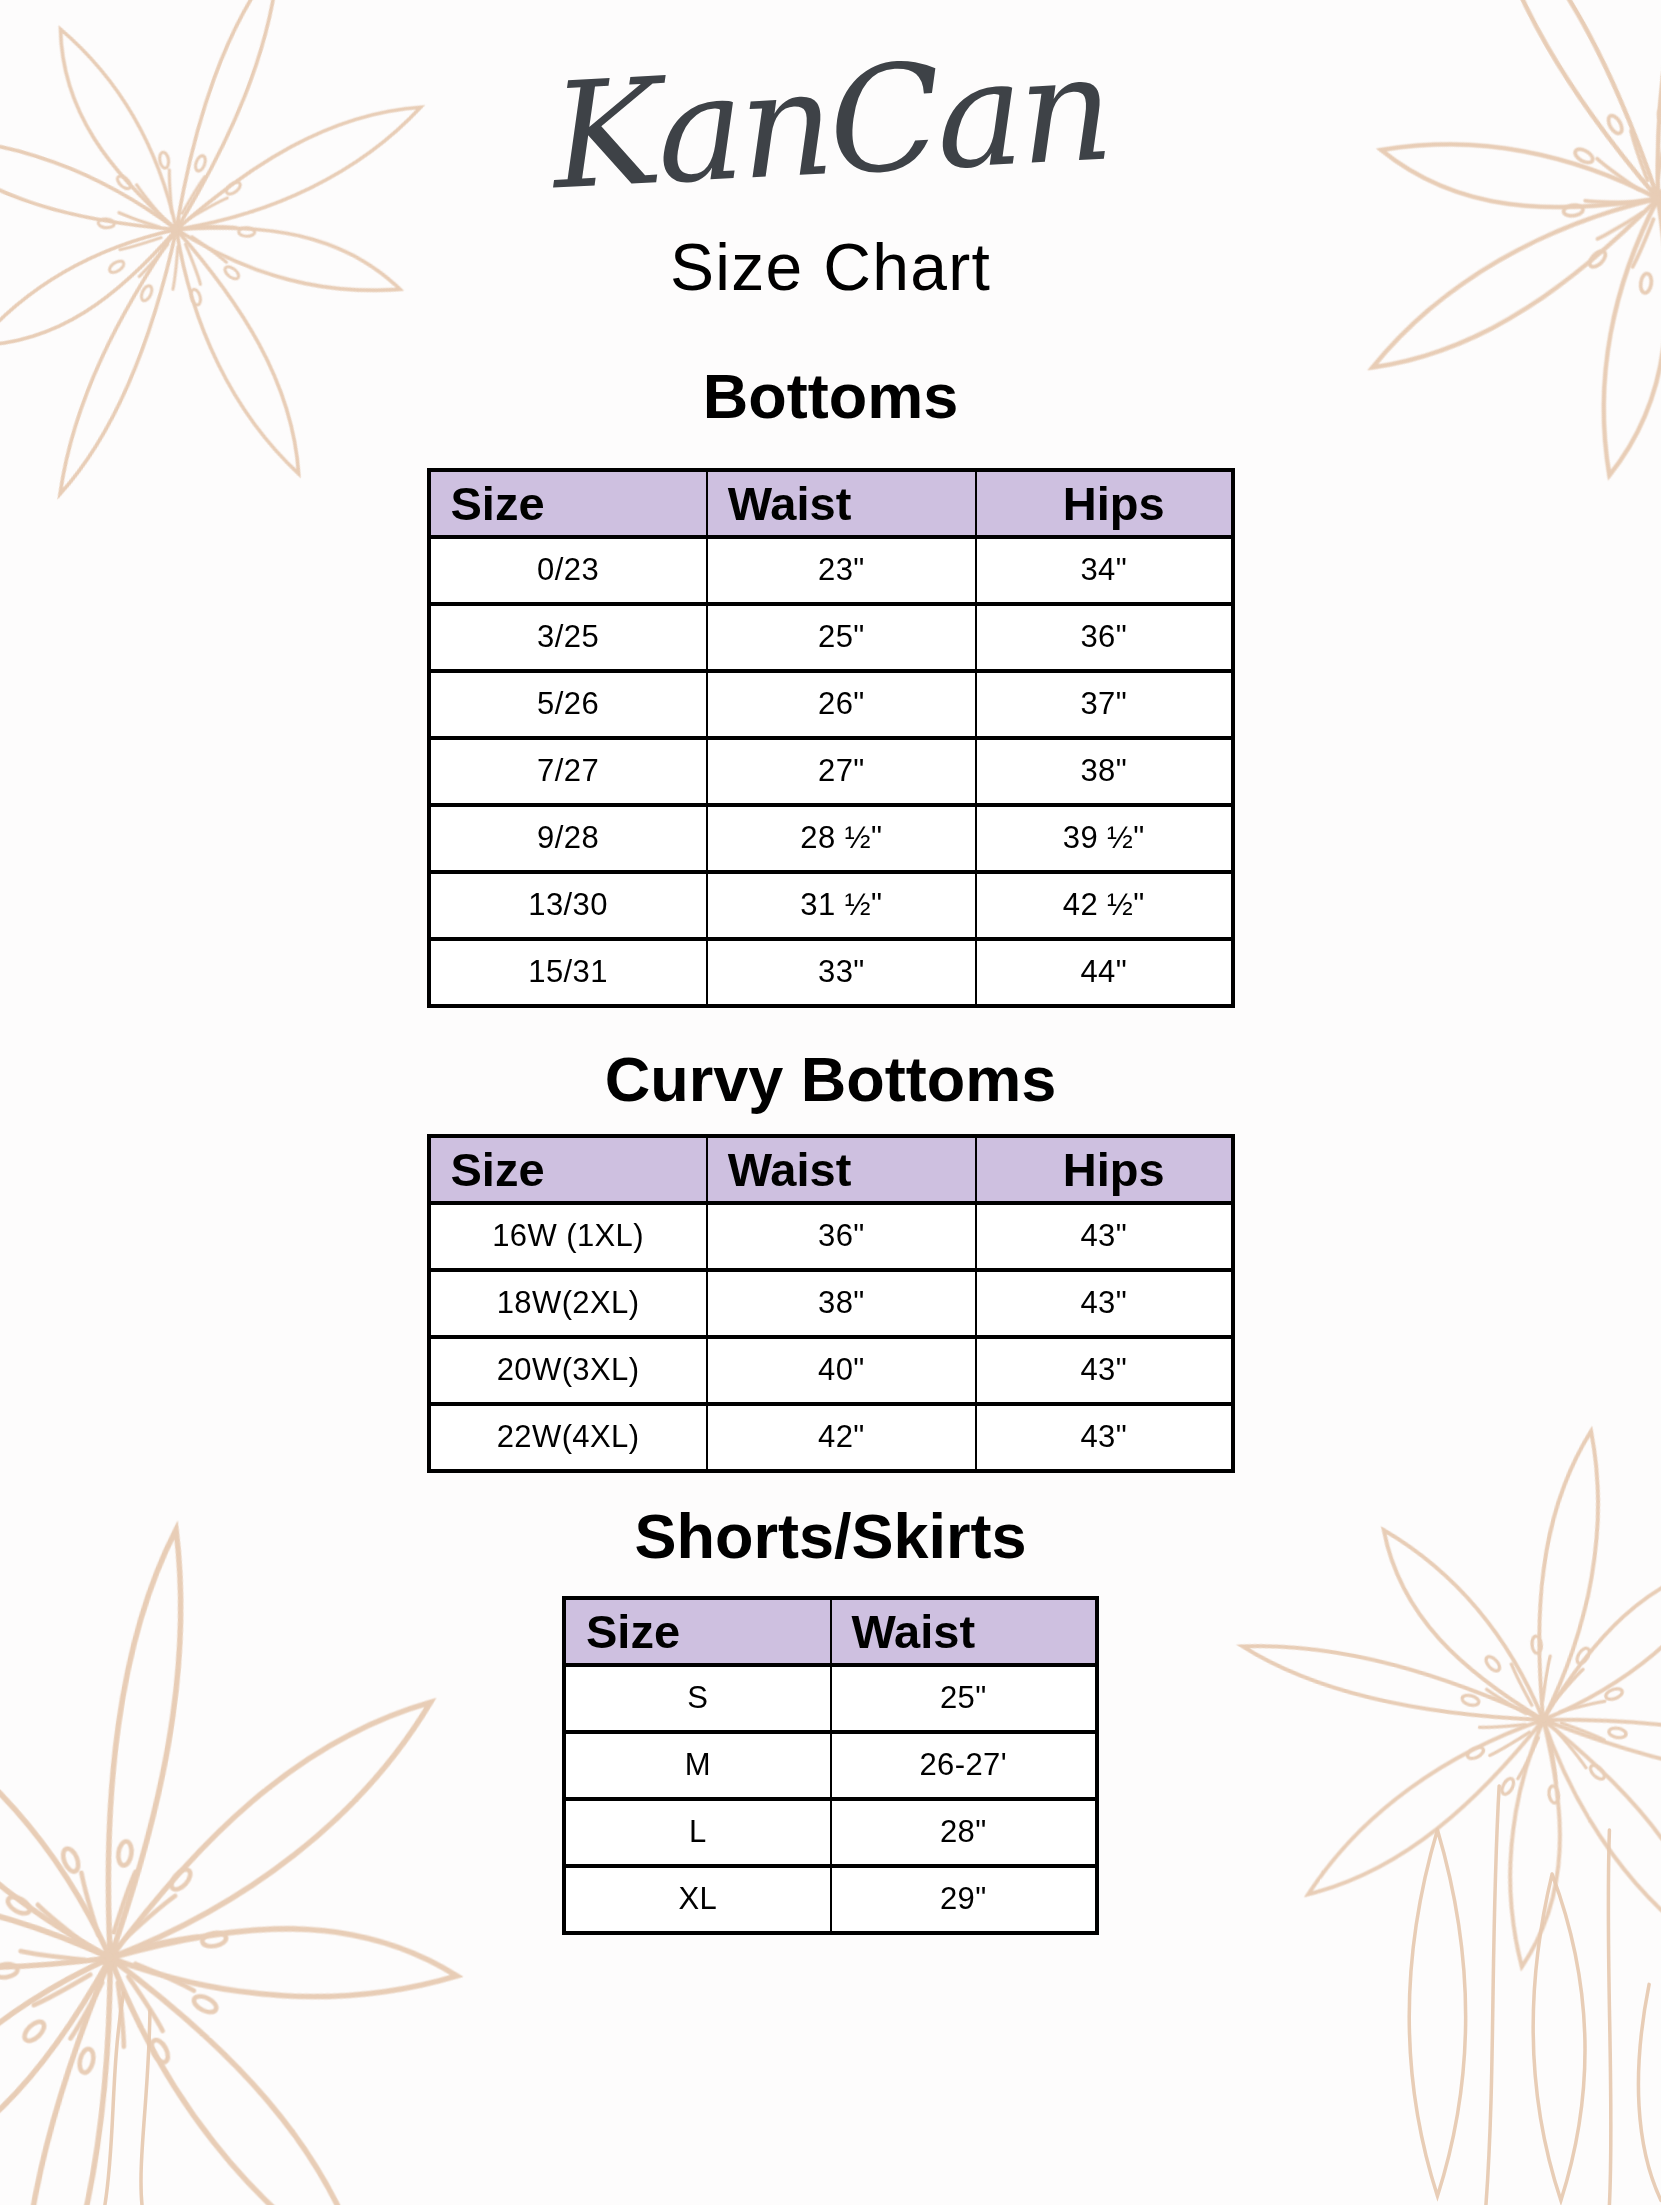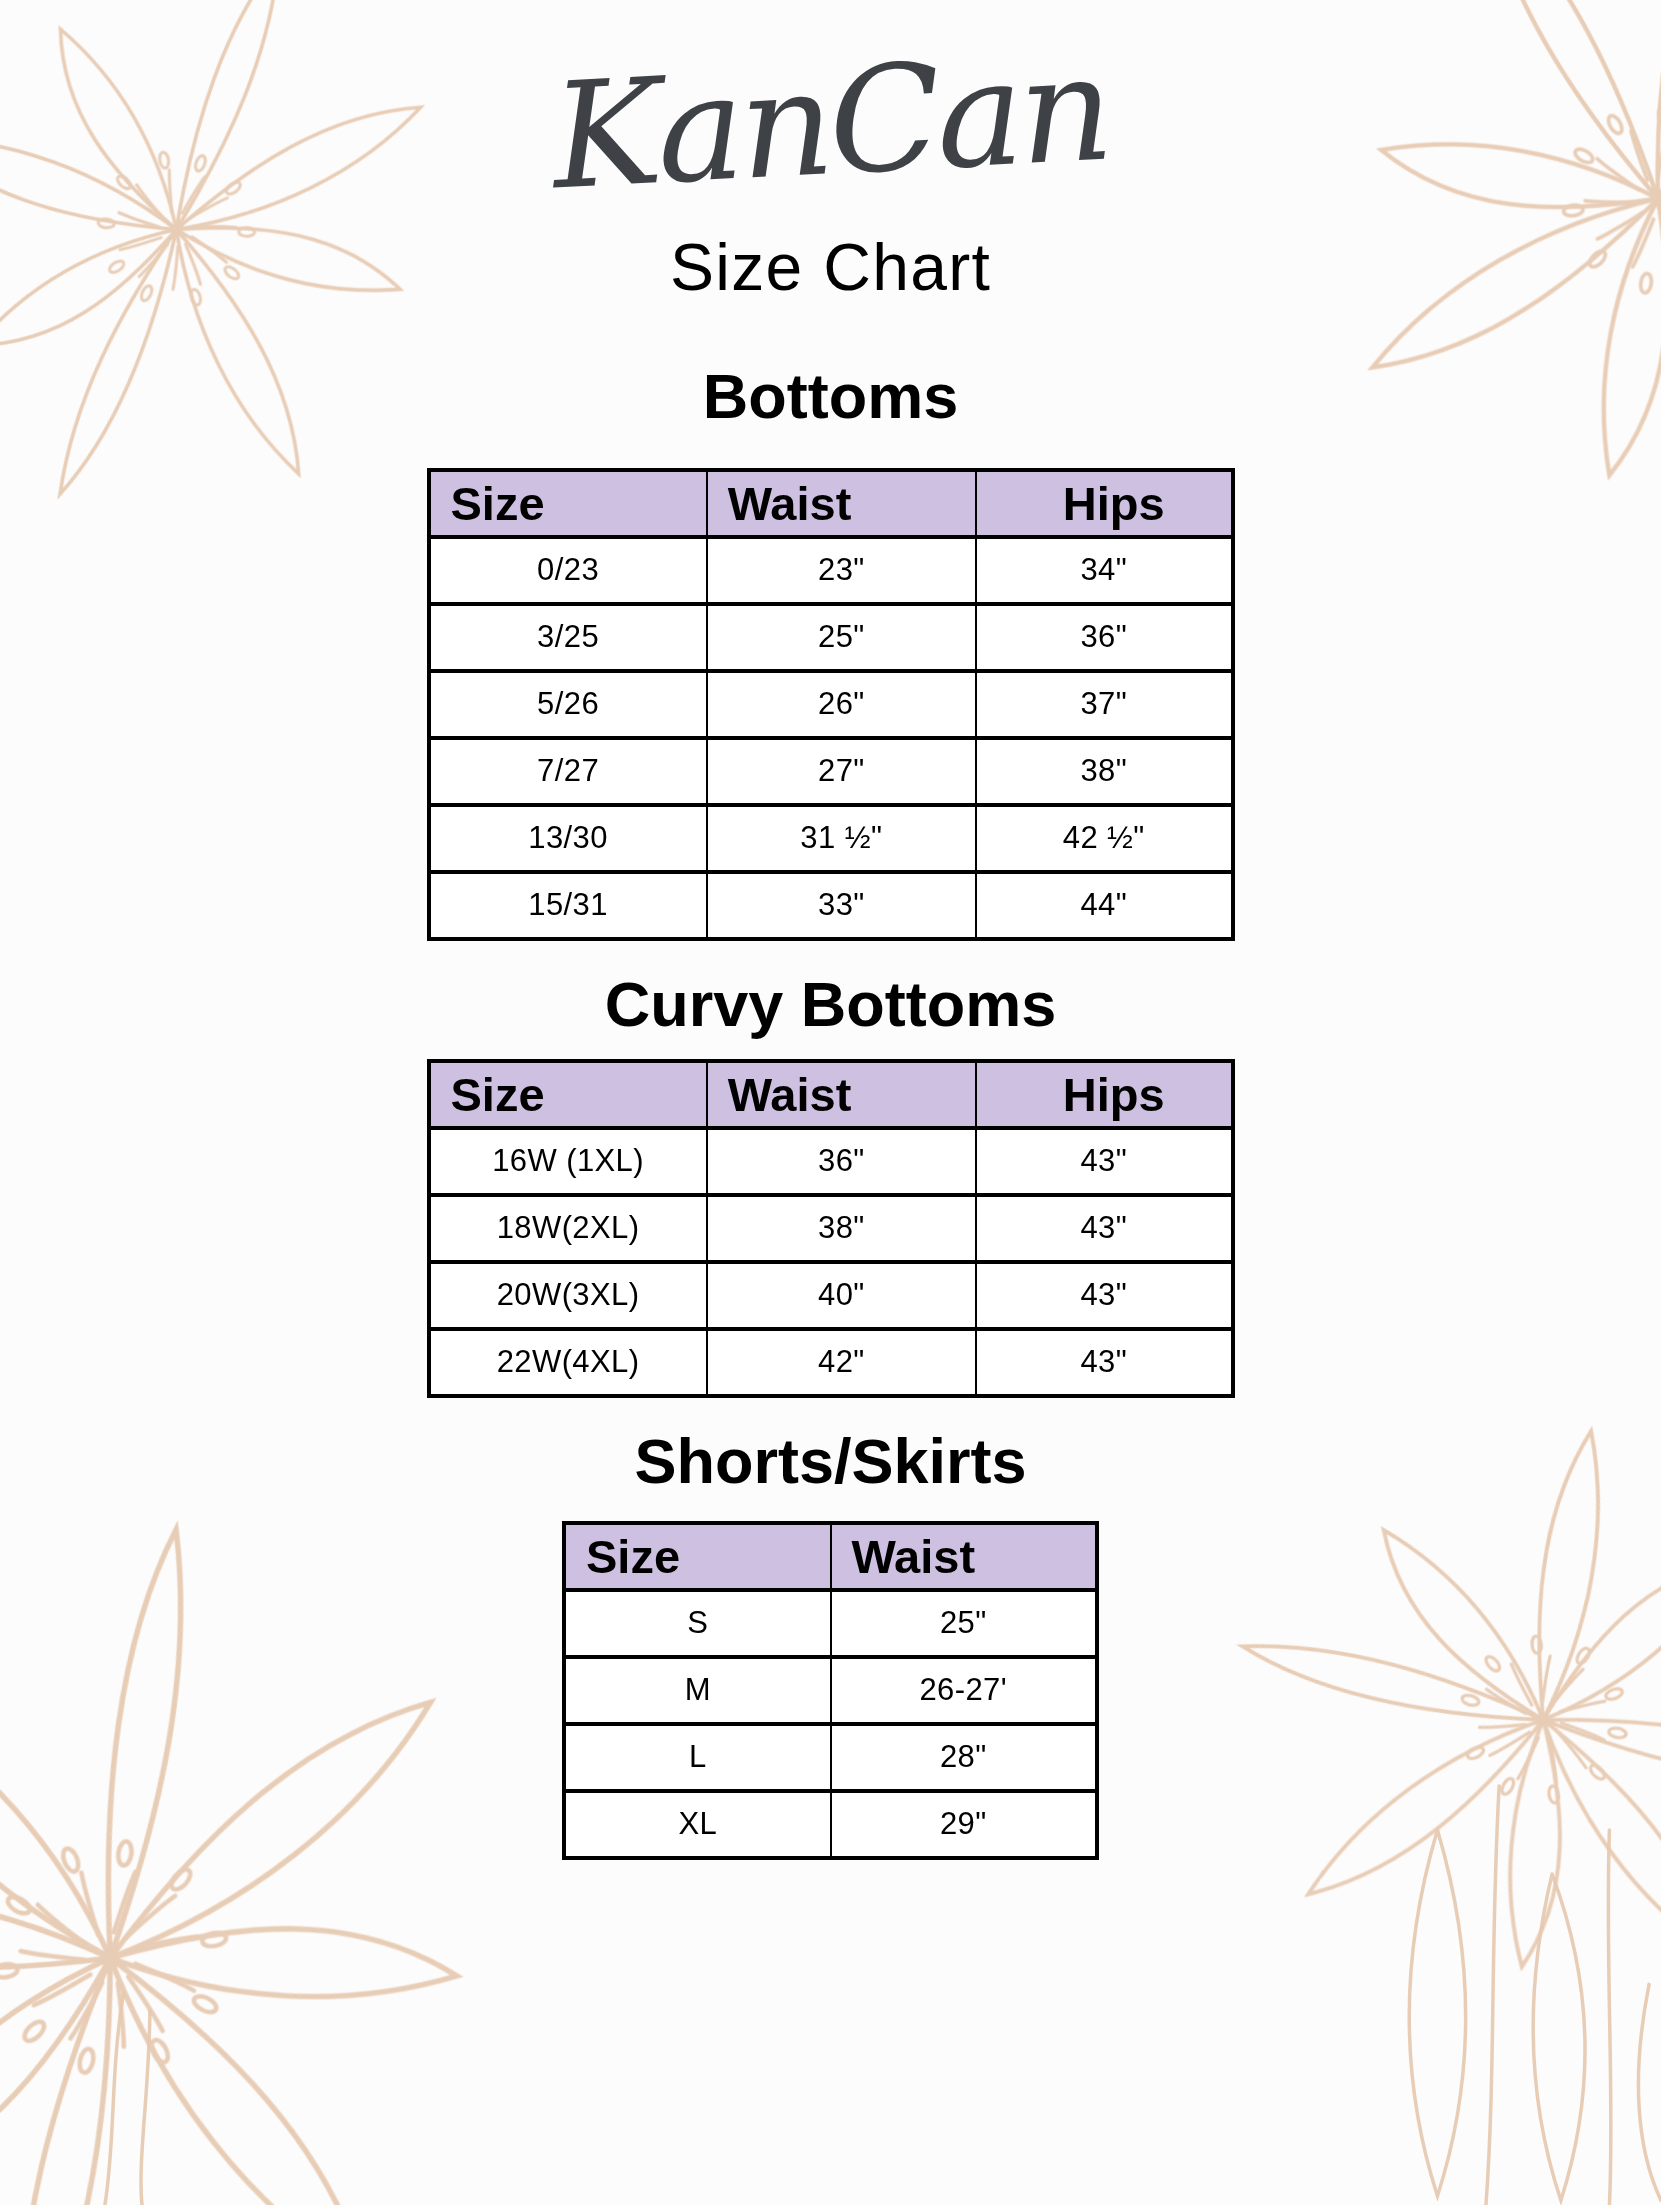--- a/index.html
+++ b/index.html
@@ -78,21 +78,21 @@
     font-weight:700;
   }
   td{
     text-align:center;
     font-size:31px;
     font-weight:400;
     letter-spacing:0.4px;
   }
   #sections section:nth-of-type(1) .section-heading{margin-top:65px;}
   #sections section:nth-of-type(1) table{margin-top:40px;}
-  #sections section:nth-of-type(2) .section-heading{margin-top:32px;}
+  #sections section:nth-of-type(2) .section-heading{margin-top:40px;}
   #sections section:nth-of-type(2) table{margin-top:23px;}
   #sections section:nth-of-type(3) .section-heading{margin-top:32px;}
   #sections section:nth-of-type(3) table{margin-top:28px;}
 </style>
 </head>
 <body>
 
 <div class="page">
 
   <svg class="floral-overlay" viewBox="0 0 3767 5000" xmlns="http://www.w3.org/2000/svg" aria-hidden="true">
@@ -180,20 +180,25 @@
                 <td>5/26</td>
                 <td>26"</td>
                 <td>37"</td>
               </tr>
               <tr>
                 <td>7/27</td>
                 <td>27"</td>
                 <td>38"</td>
               </tr>
               <tr>
+                <td>9/28</td>
+                <td>28 ½"</td>
+                <td>39 ½"</td>
+              </tr>
+              <tr>
                 <td>13/30</td>
                 <td>31 ½"</td>
                 <td>42 ½"</td>
               </tr>
               <tr>
                 <td>15/31</td>
                 <td>33"</td>
                 <td>44"</td>
               </tr>
             </tbody>

